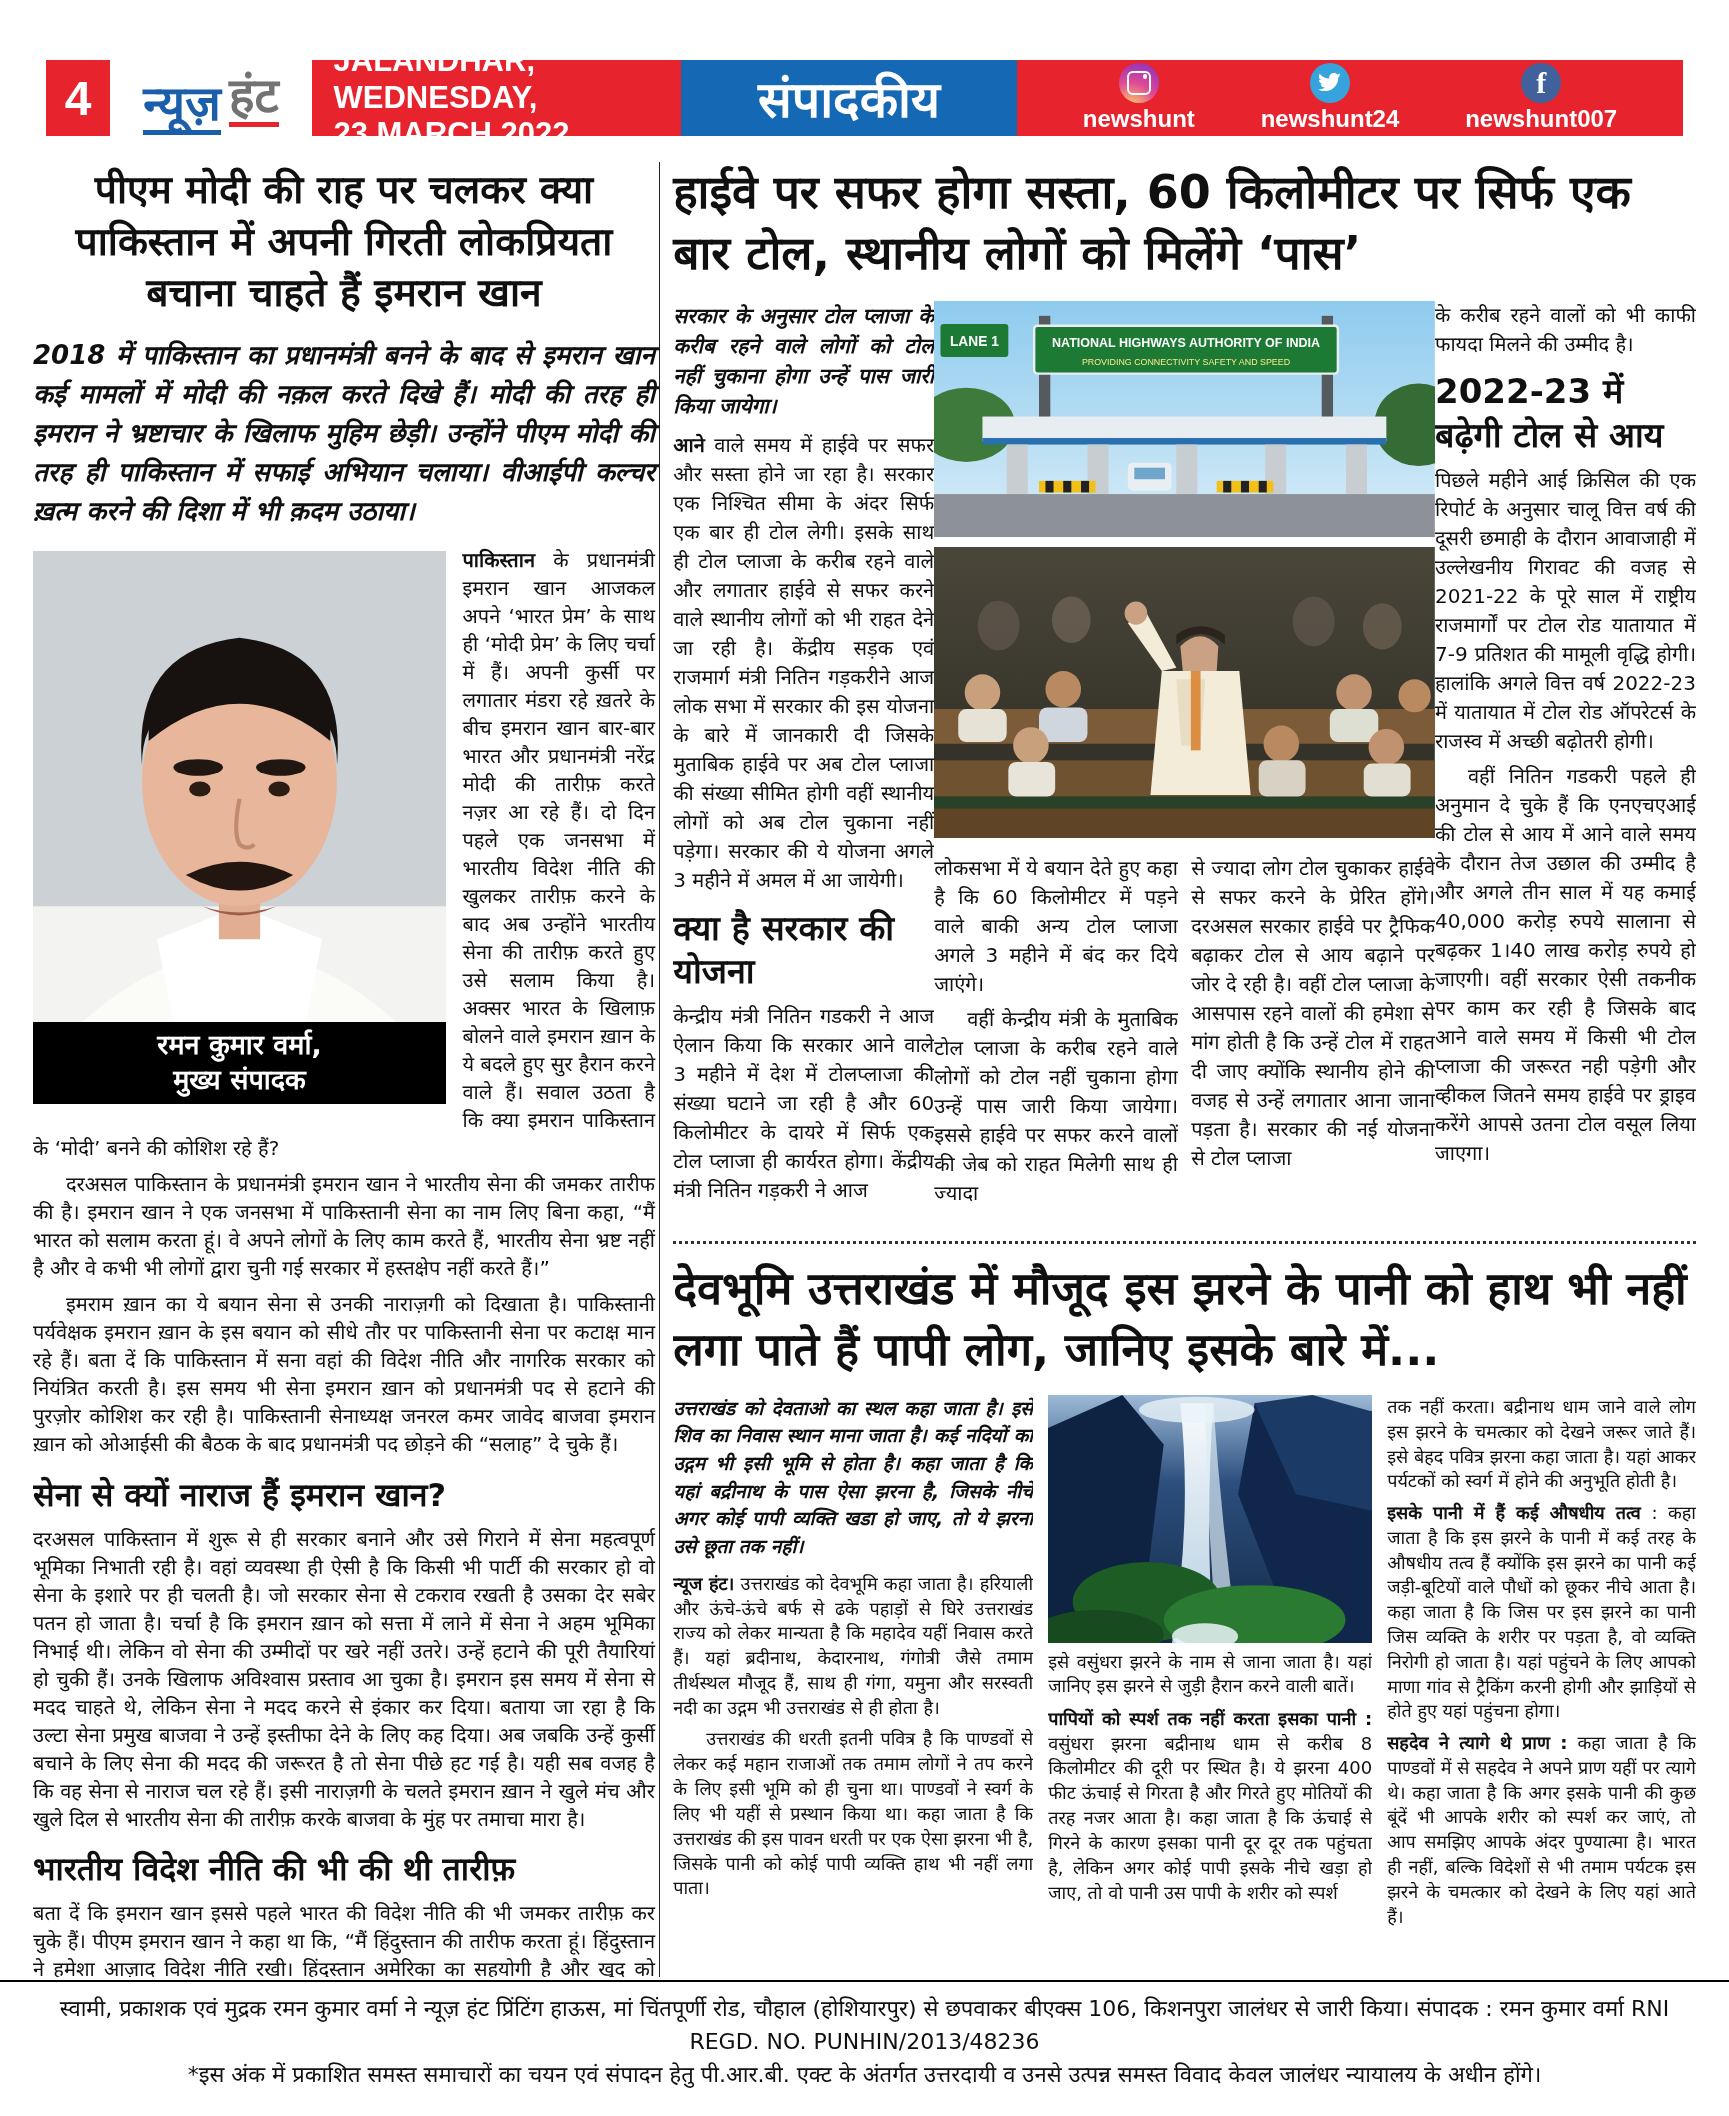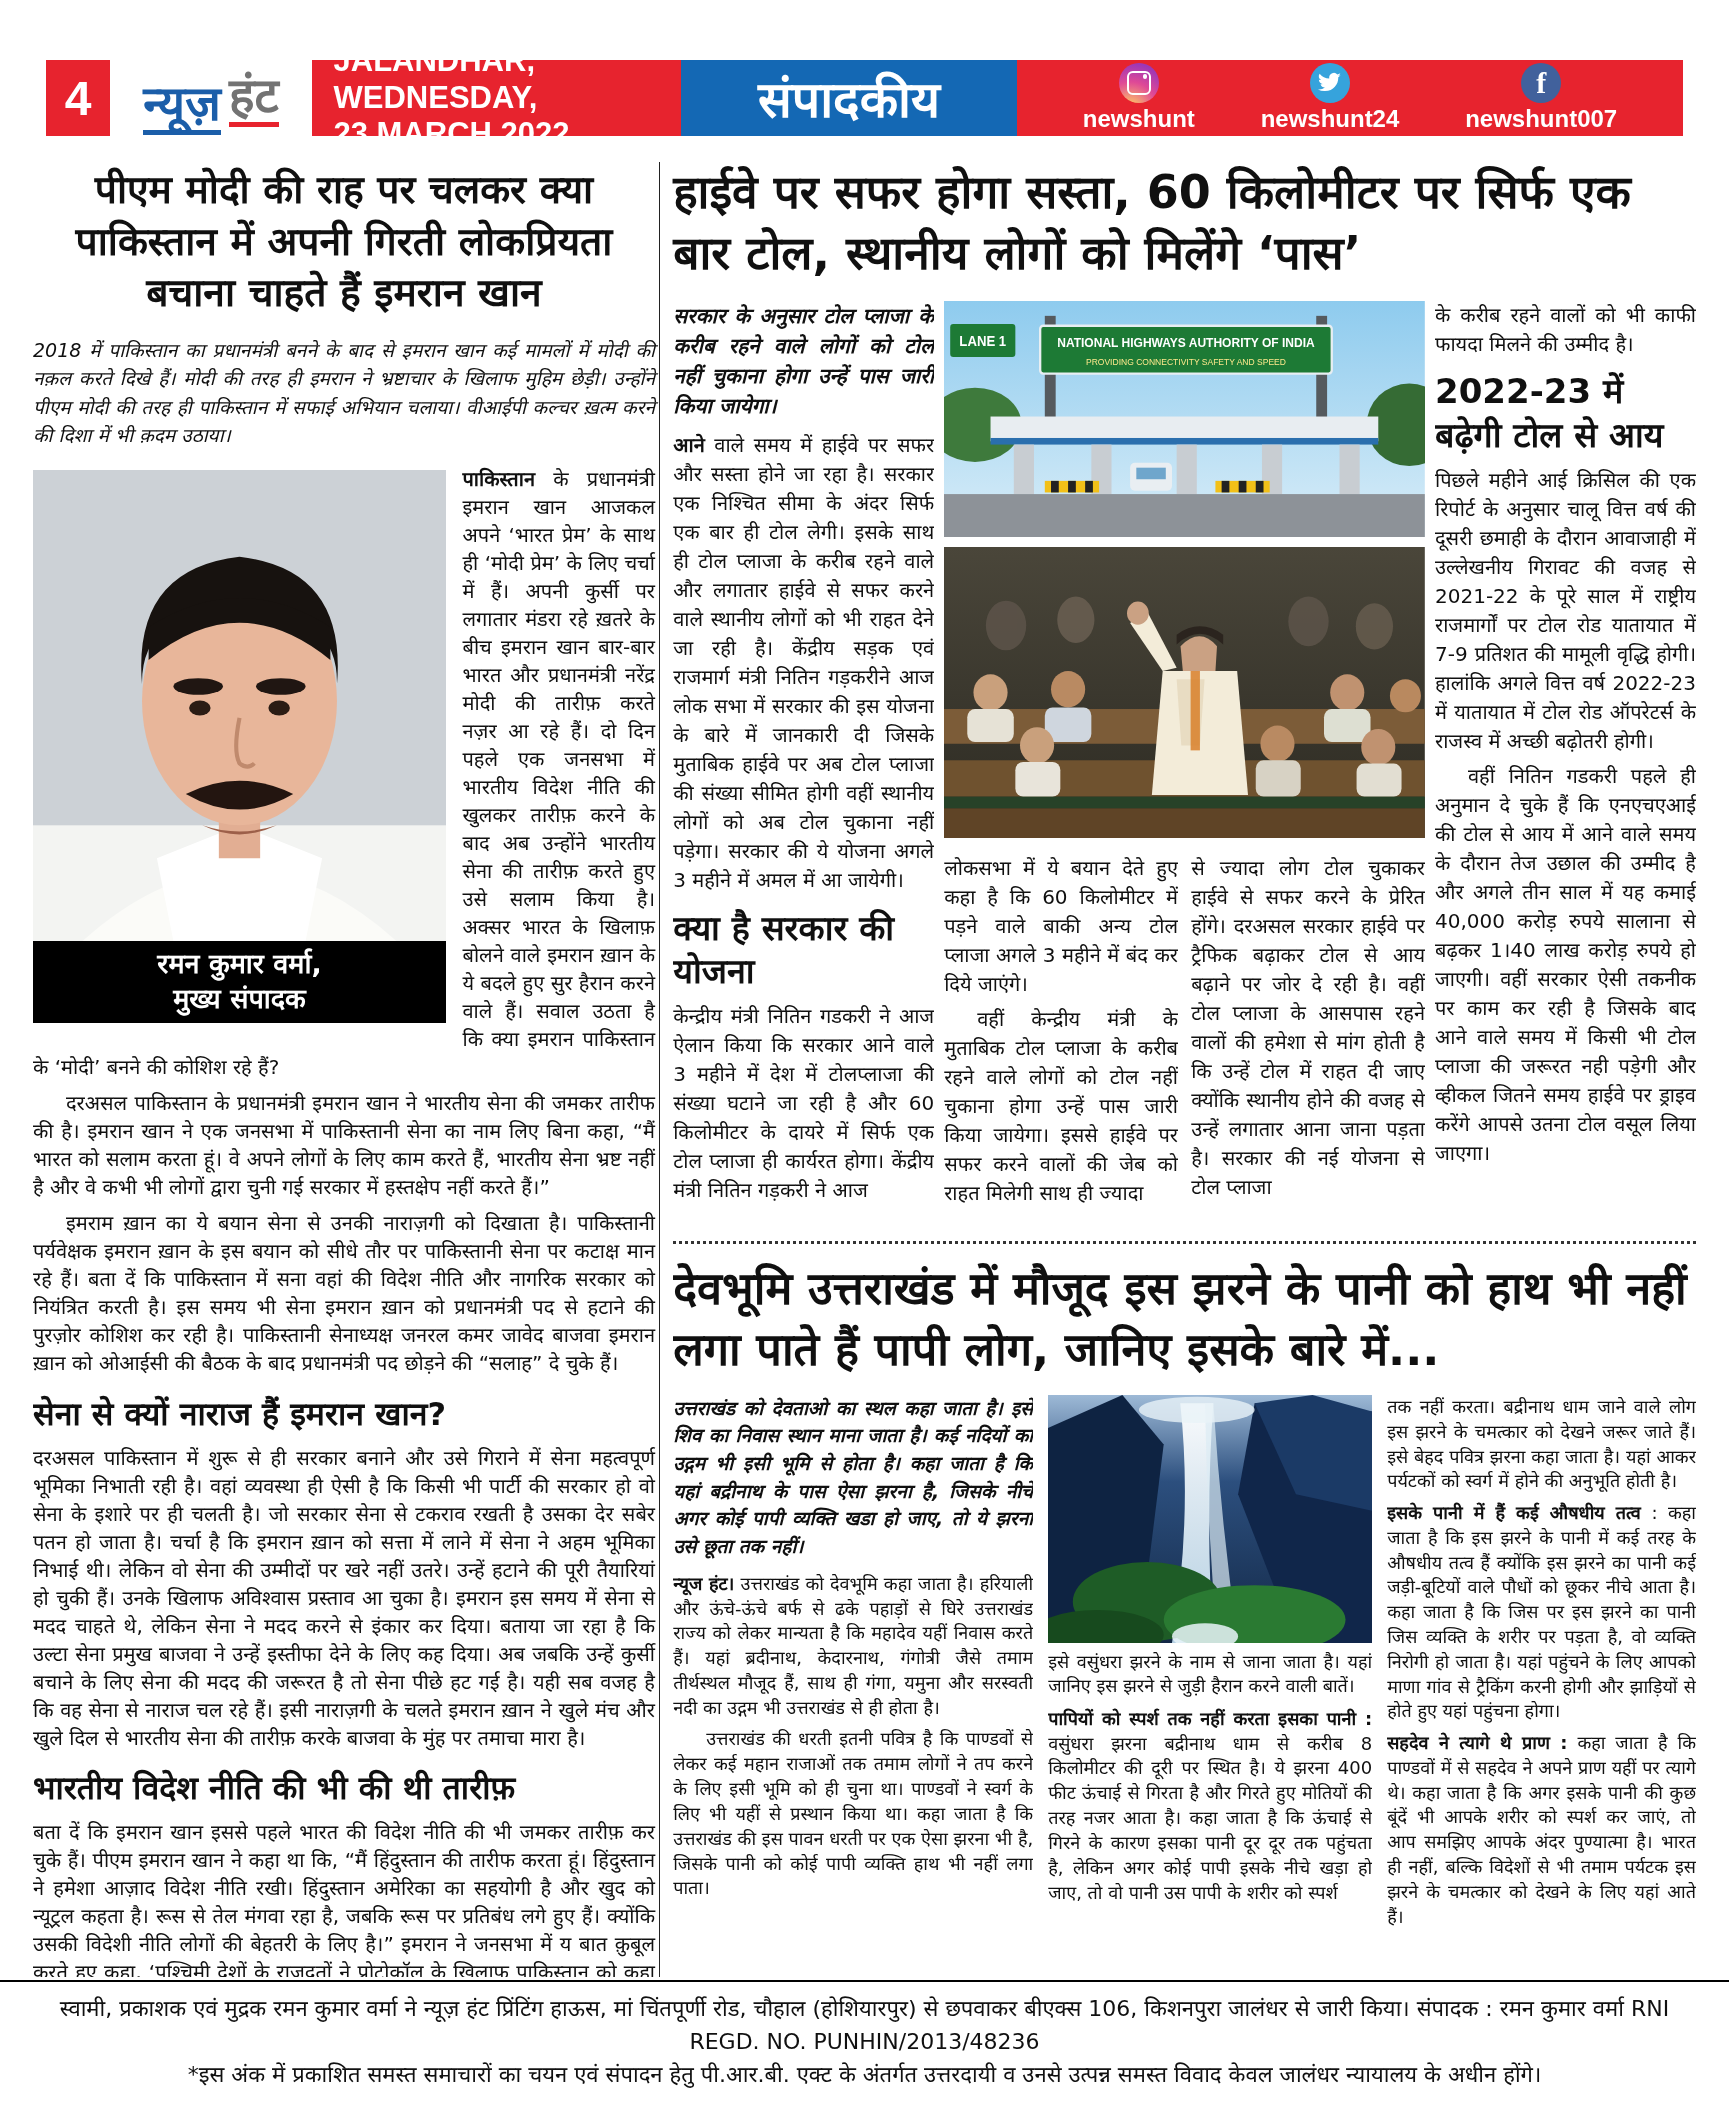--- a/index.html
+++ b/index.html
@@ -29,32 +29,32 @@
   .ig .frame{width:20px;height:20px;border:2.5px solid #fff;border-radius:5.8px;position:relative;}
   .ig .dot{position:absolute;width:4.1px;height:4.1px;background:#fff;border-radius:50%;top:1.7px;right:1.7px;}
   .tw{background:#36a3dc;}
   .fb{background:#41619c;color:#fff;font-family:"Liberation Serif",serif;font-weight:bold;font-size:30px;}
   
   .main{position:absolute;top:162px;left:33px;right:33px;height:1815px;display:flex;overflow:hidden;}
   .left-col{width:622px;flex:0 0 622px;padding-right:4px;border-right:1.7px solid #222;overflow:hidden;}
   .right-col{flex:1;padding-left:13.2px;display:flex;flex-direction:column;overflow:hidden;}
   
   .lh{font-size:39px;font-weight:bold;text-align:center;line-height:1.33;margin:1.7px 6.6px 16.5px;}
-  .l-intro{font-style:italic;font-weight:normal;font-size:19px;line-height:1.5;margin:0 0 15px;text-align:justify;}
+  .l-intro{font-style:italic;font-weight:bold;font-size:26px;line-height:1.5;margin:0 0 15px;text-align:justify;}
   .l-body p{font-size:20px;line-height:1.4;text-align:justify;margin:0 0 8.3px;}
   .ind{text-indent:33px;}
   .lead{font-weight:bold;}
   .photo-wrap{float:left;width:413px;margin:5px 16.5px 8.3px 0;}
   .photo-svg{width:100%;height:471px;display:block;background:#cfd3d8;}
   .photo-caption{background:#000;color:#fff;text-align:center;font-weight:bold;font-size:27px;
     line-height:1.28;padding:6.6px 3.3px;}
   .l-sub{font-size:32px;font-weight:bold;margin:16.5px 0 10px;line-height:1.25;}
   
   .t-headline{font-size:46px;font-weight:bold;line-height:1.33;margin:0 0 16.5px;}
-  .t-grid{display:flex;gap:10px;height:924px;overflow:hidden;}
+  .t-grid{display:flex;gap:0;height:924px;overflow:hidden;}
   .tcol{width:261px;flex:0 0 261px;overflow:hidden;}
   .tcol p,.tcol2 p{font-size:20px;line-height:1.45;text-align:justify;margin:0 0 6.6px;}
   .t-intro{font-style:italic;font-weight:bold;font-size:20.7px;line-height:1.45;margin:0 0 10px;text-align:justify;}
   .t-sub{font-size:34px;font-weight:bold;line-height:1.28;margin:11.6px 0 8.3px;}
   .tmid{flex:1;display:flex;flex-direction:column;overflow:hidden;}
   .timg1{height:236px;width:100%;display:block;}
   .timg2{height:291px;width:100%;display:block;margin-top:10px;}
   .tmid-cols{display:flex;gap:13.2px;margin-top:16px;flex:1;overflow:hidden;}
   .tcol2{flex:1;overflow:hidden;}
   .dotted-div{border-top:3.3px dotted #333;margin:16.5px 0 15px;}

